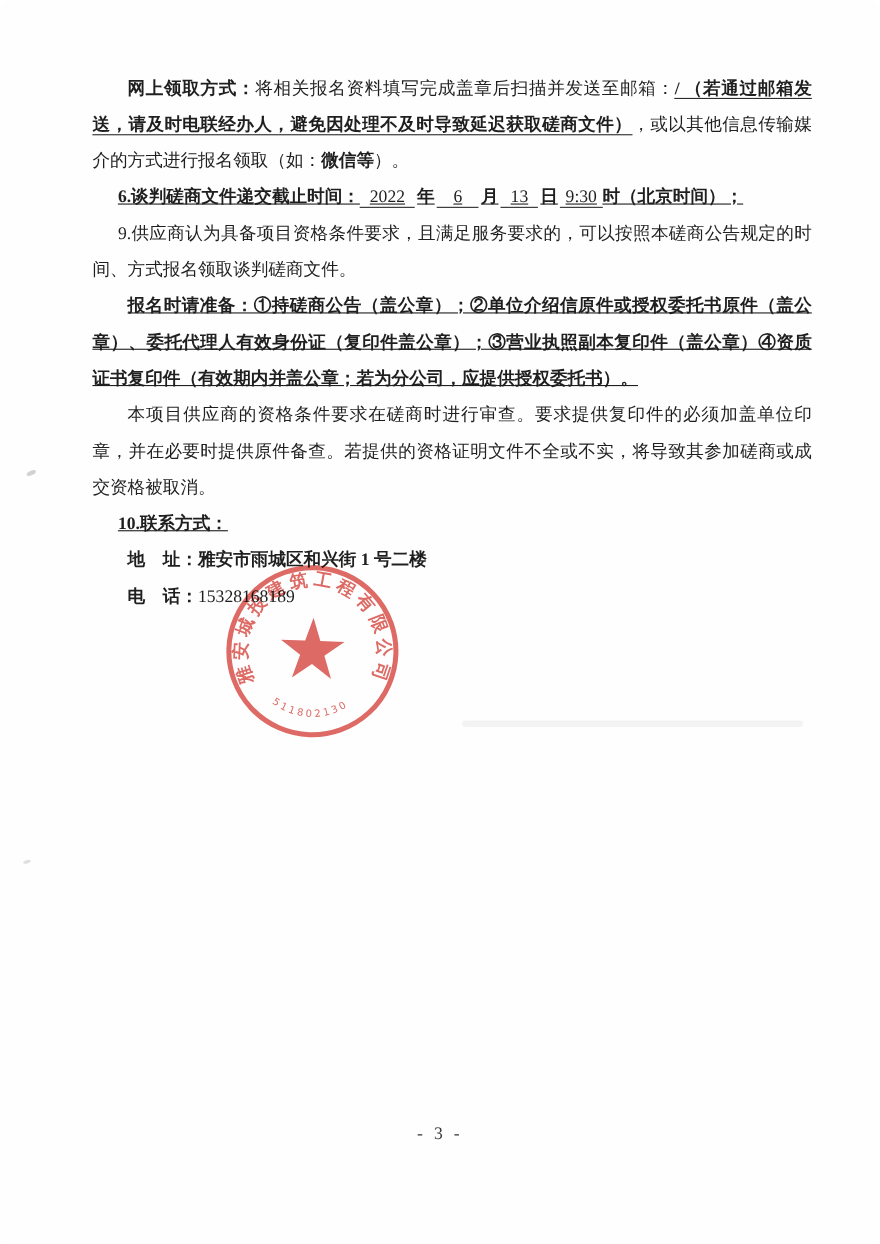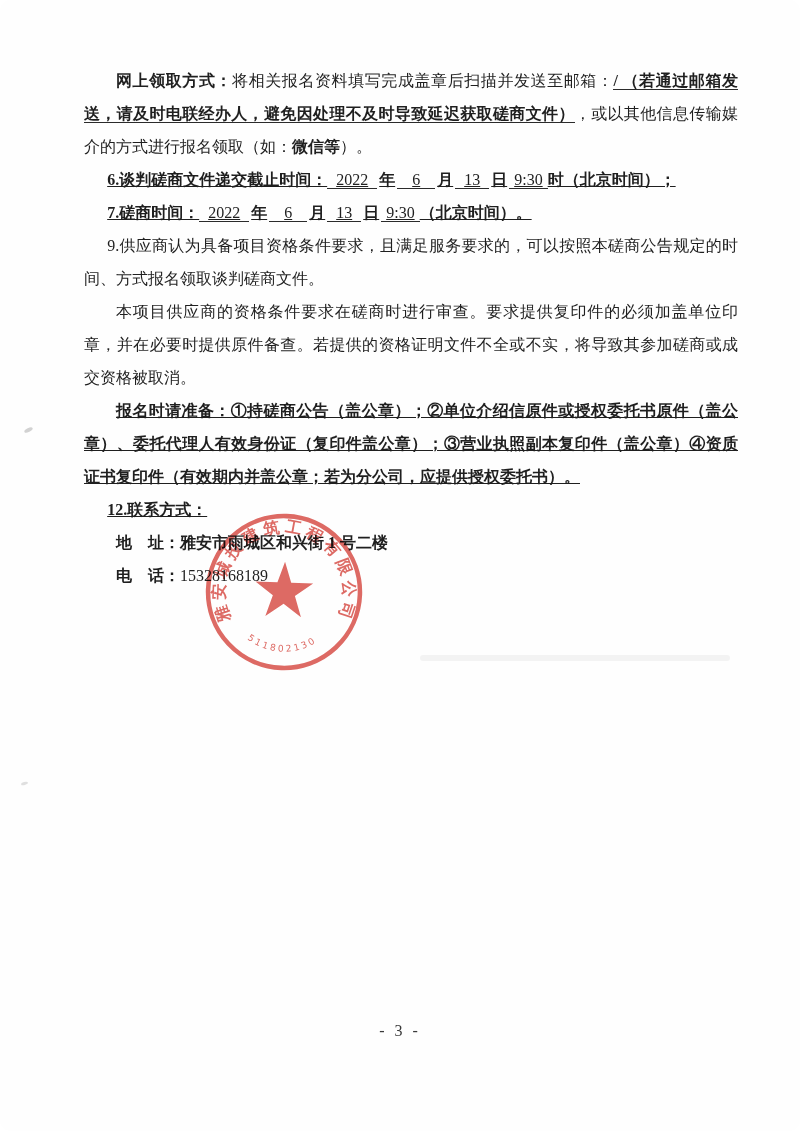--- a/index.html
+++ b/index.html
@@ -55,31 +55,30 @@
 <body>
 
 <div class="page">
 
   <div class="content">
 
     <p class="para indent2"><b>网上领取方式：</b><span>将相关报名资料填写完成盖章后扫描并发送至邮箱：</span><b class="uline">/ （若通过邮箱发送，请及时电联经办人，避免因处理不及时导致延迟获取磋商文件）</b><span>，或以其他信息传输媒介的方式进行报名领取（如：</span><b>微信等</b><span>）。</span></p>
 
     <p class="para item bold mt"><span>6.谈判磋商文件递交截止时间：</span><span class="uline slot">2022</span><span class="sfx">年</span><span class="uline slot slot-m">6</span><span class="sfx">月</span><span class="uline slot">13</span><span class="sfx">日</span><span class="uline slot slot-t">9:30</span><span>时（北京时间）；</span></p>
 
-    <p class="para item bold mt"><span>7.磋商时间：</span><span class="uline slot">2022</span><span class="sfx">年</span><span class="uline slot slot-m">6</span><span class="sfx">月</span><span class="uline slot">13</span><span class="sfx">日</span><span class="uline slot slot-t">9:30</span><span>（北京时间）。</span></p>
 
 
 
     <p class="para item mt"><span>9.供应商认为具备项目资格条件要求，且满足服务要求的，可以按照本磋商公告规定的时间、方式报名领取谈判磋商文件。</span></p>
 
+    <p class="para indent2 bold mt"><span>报名时请准备：①持磋商公告（盖公章）；②单位介绍信原件或授权委托书原件（盖公章）、委托代理人有效身份证（复印件盖公章）；③营业执照副本复印件（盖公章）④资质证书复印件（有效期内并盖公章；若为分公司，应提供授权委托书）。</span></p>
+
     <p class="para indent2 mt"><span>本项目供应商的资格条件要求在磋商时进行审查。要求提供复印件的必须加盖单位印章，并在必要时提供原件备查。若提供的资格证明文件不全或不实，将导致其参加磋商或成交资格被取消。</span></p>
 
-    <p class="para indent2 bold mt"><span>报名时请准备：①持磋商公告（盖公章）；②单位介绍信原件或授权委托书原件（盖公章）、委托代理人有效身份证（复印件盖公章）；③营业执照副本复印件（盖公章）④资质证书复印件（有效期内并盖公章；若为分公司，应提供授权委托书）。</span></p>
-
-    <p class="para item bold mt"><span>12.联系方式：</span></p>
+    <p class="para item bold mt"><span>10.联系方式：</span></p>
 
 
     <p class="para contact-line"><b>地　址：</b><b>雅安市雨城区和兴街 1 号二楼</b></p>
 
     <p class="para contact-line"><b>电　话：</b><span>15328168189</span></p>
 
 
   </div>
 
   <div class="seal">

